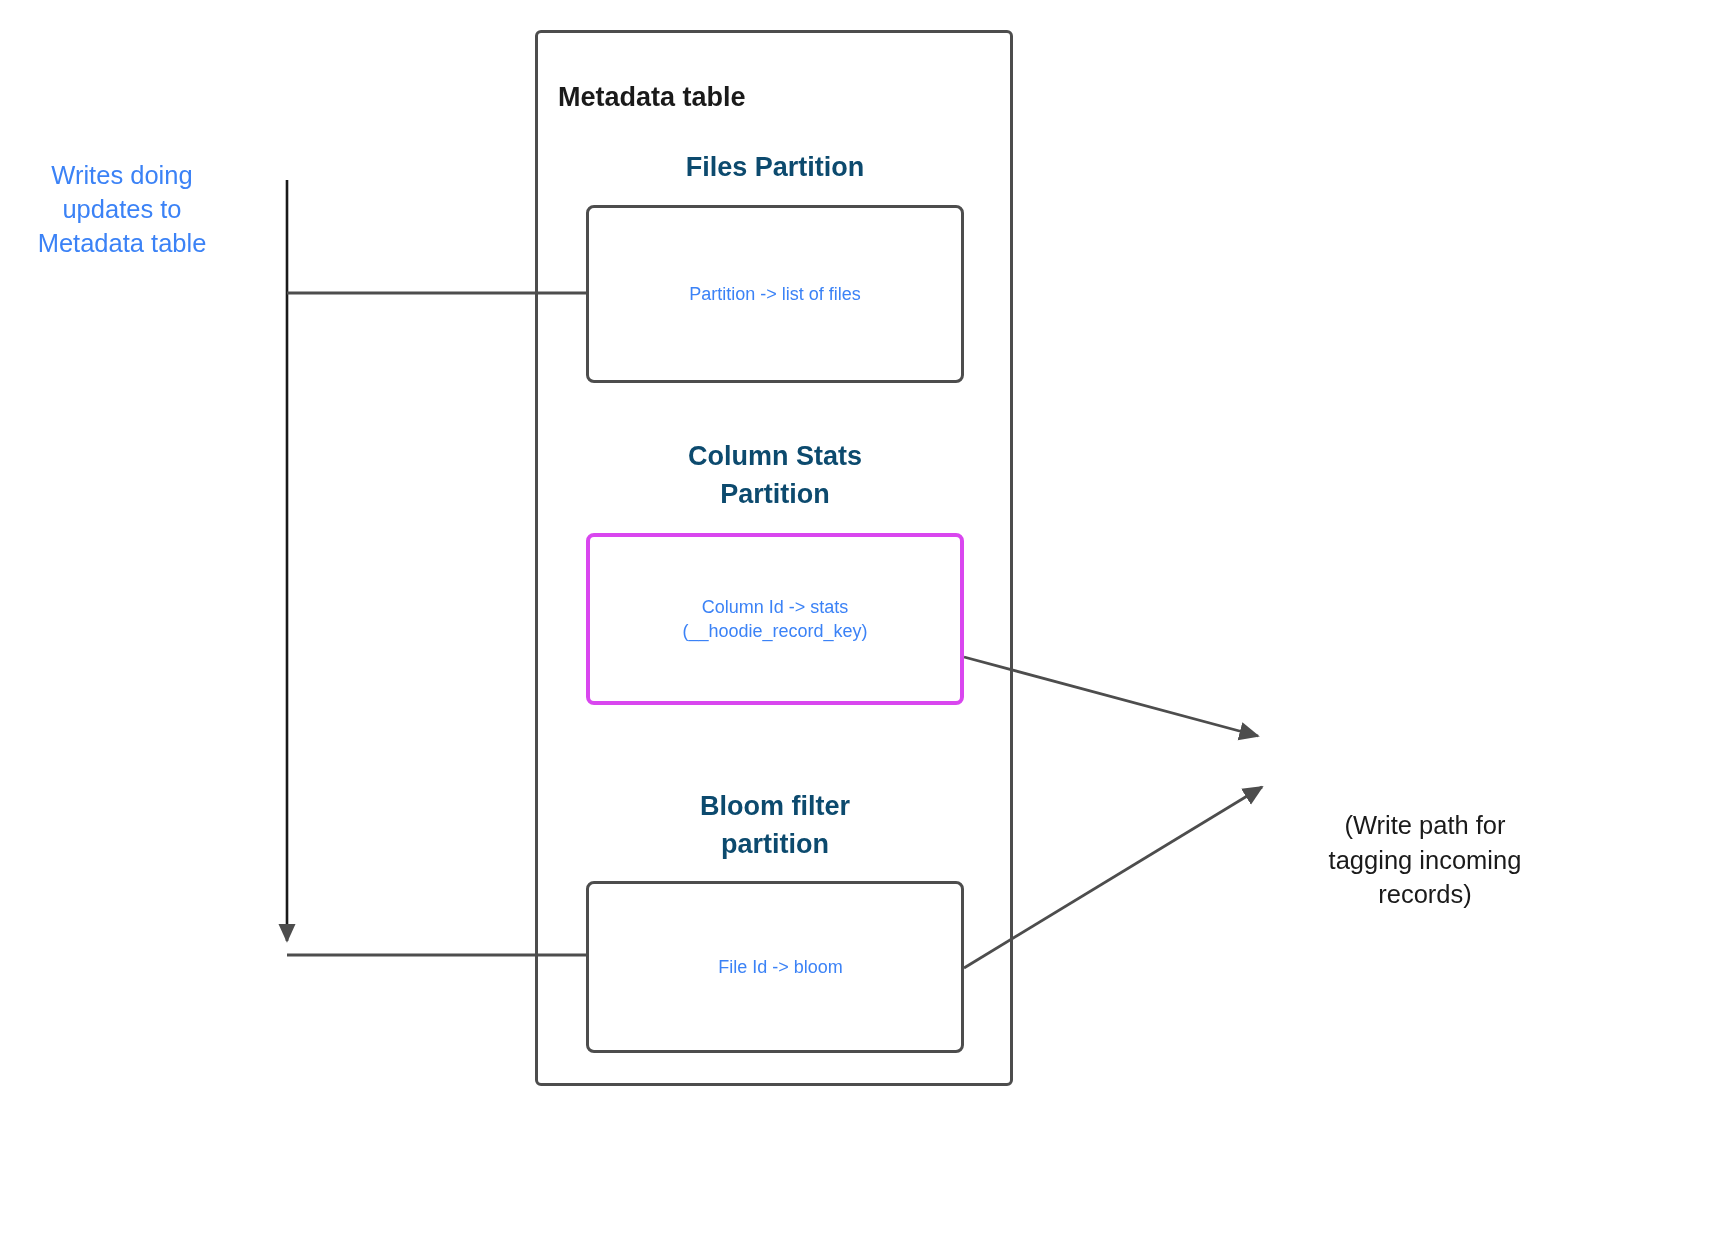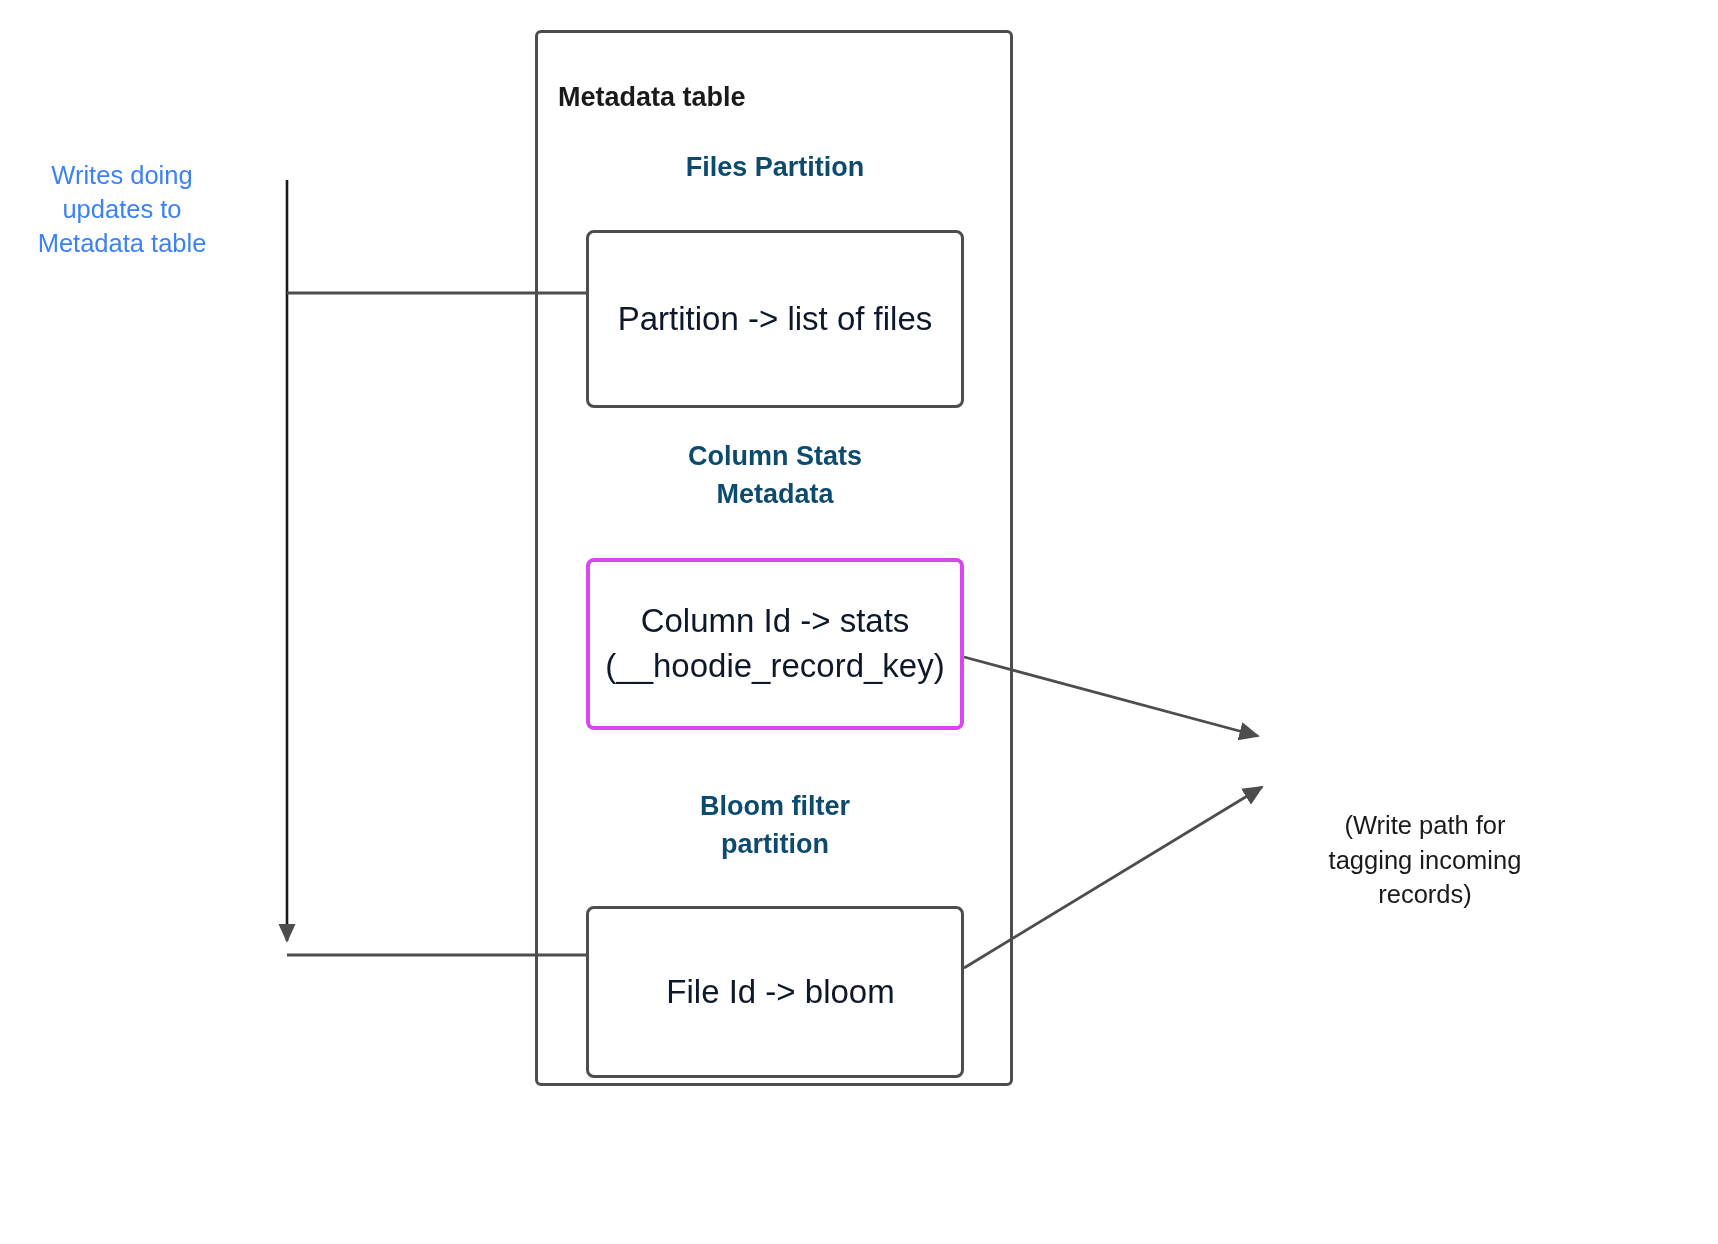--- a/index.html
+++ b/index.html
@@ -83,26 +83,25 @@
 
   
   .inner-box {
     position: absolute;
     box-sizing: border-box;
     border-radius: 8px;
     display: flex;
     align-items: center;
     justify-content: center;
     text-align: center;
-    font-size: 33px;
-    color: #0f172a;
+    font-size: 18px;
+    color: #3b82f6;
     line-height: 1.35;
     white-space: pre-line;
     background: transparent;
-    margin-top: 25px;
   }
   .box-files {
     left: 586px;
     top: 205px;
     width: 378px;
     height: 178px;
     border: 3px solid #4d4d4d;
   }
   .box-colstats {
     left: 586px;
@@ -184,21 +183,21 @@
 Metadata table</div>
 
   <div class="mt-box"></div>
 
   <div class="mt-title">Metadata table</div>
 
   <div class="part-title pt-files">Files Partition</div>
   <div class="inner-box box-files">Partition -&gt; list of files</div>
 
   <div class="part-title pt-colstats">Column Stats
-Metadata</div>
+Partition</div>
   <div class="inner-box box-colstats">Column Id  -&gt; stats
 (__hoodie_record_key)</div>
 
   <div class="part-title pt-bloom">Bloom filter
 partition</div>
   <div class="inner-box box-bloom">File Id -&gt; bloom</div>
 
   <div class="mi-sub">(Write path for
 tagging incoming
 records)</div>

